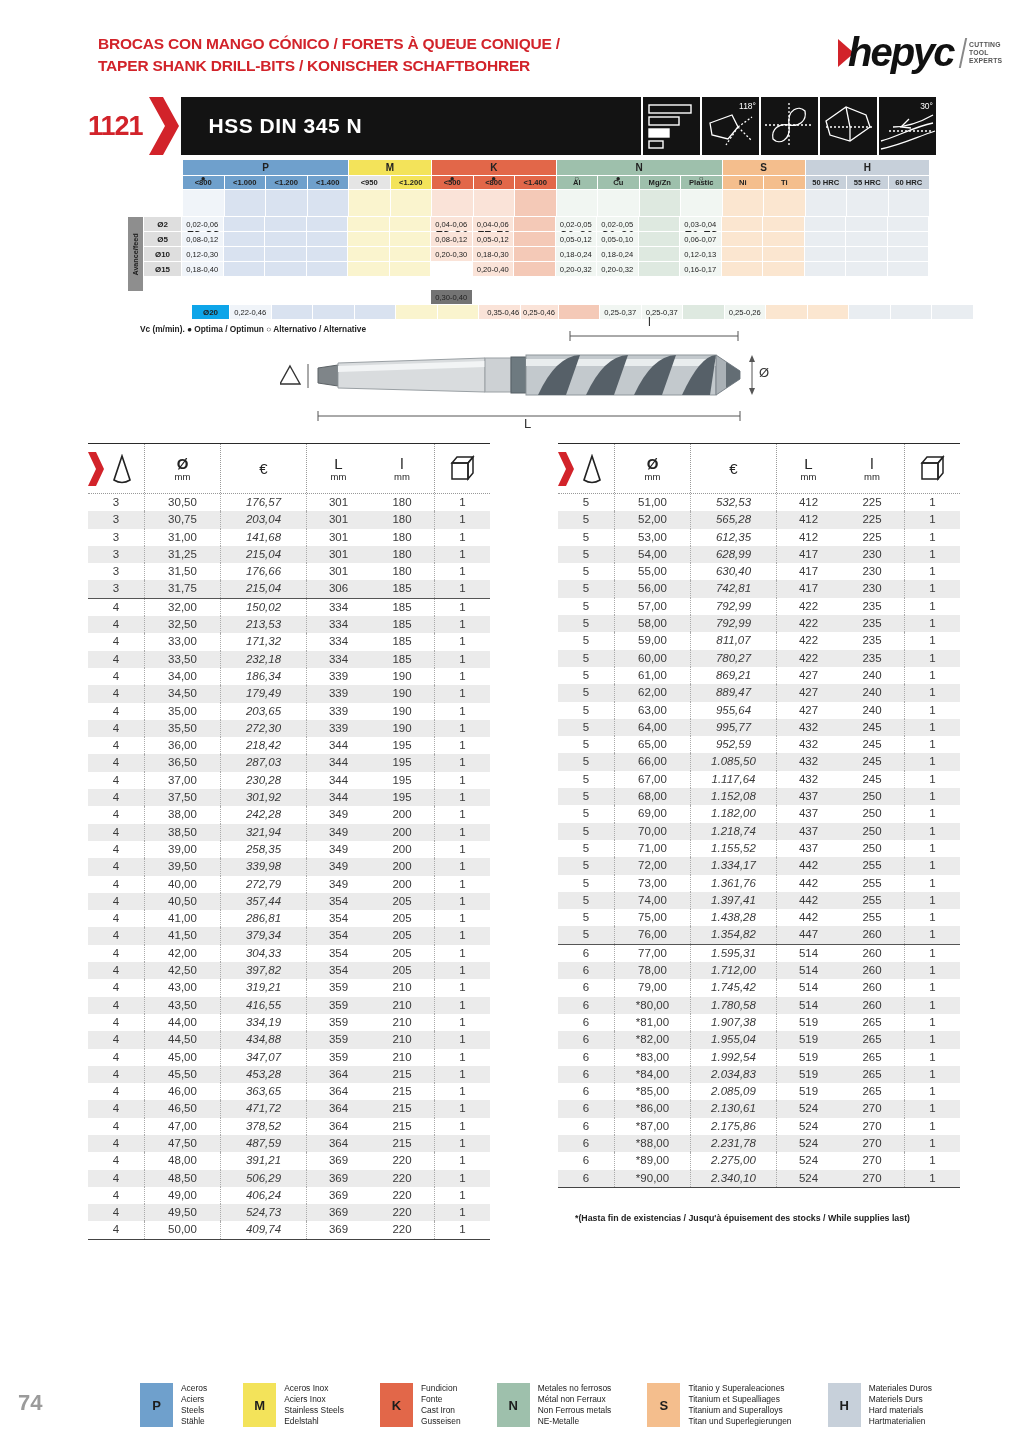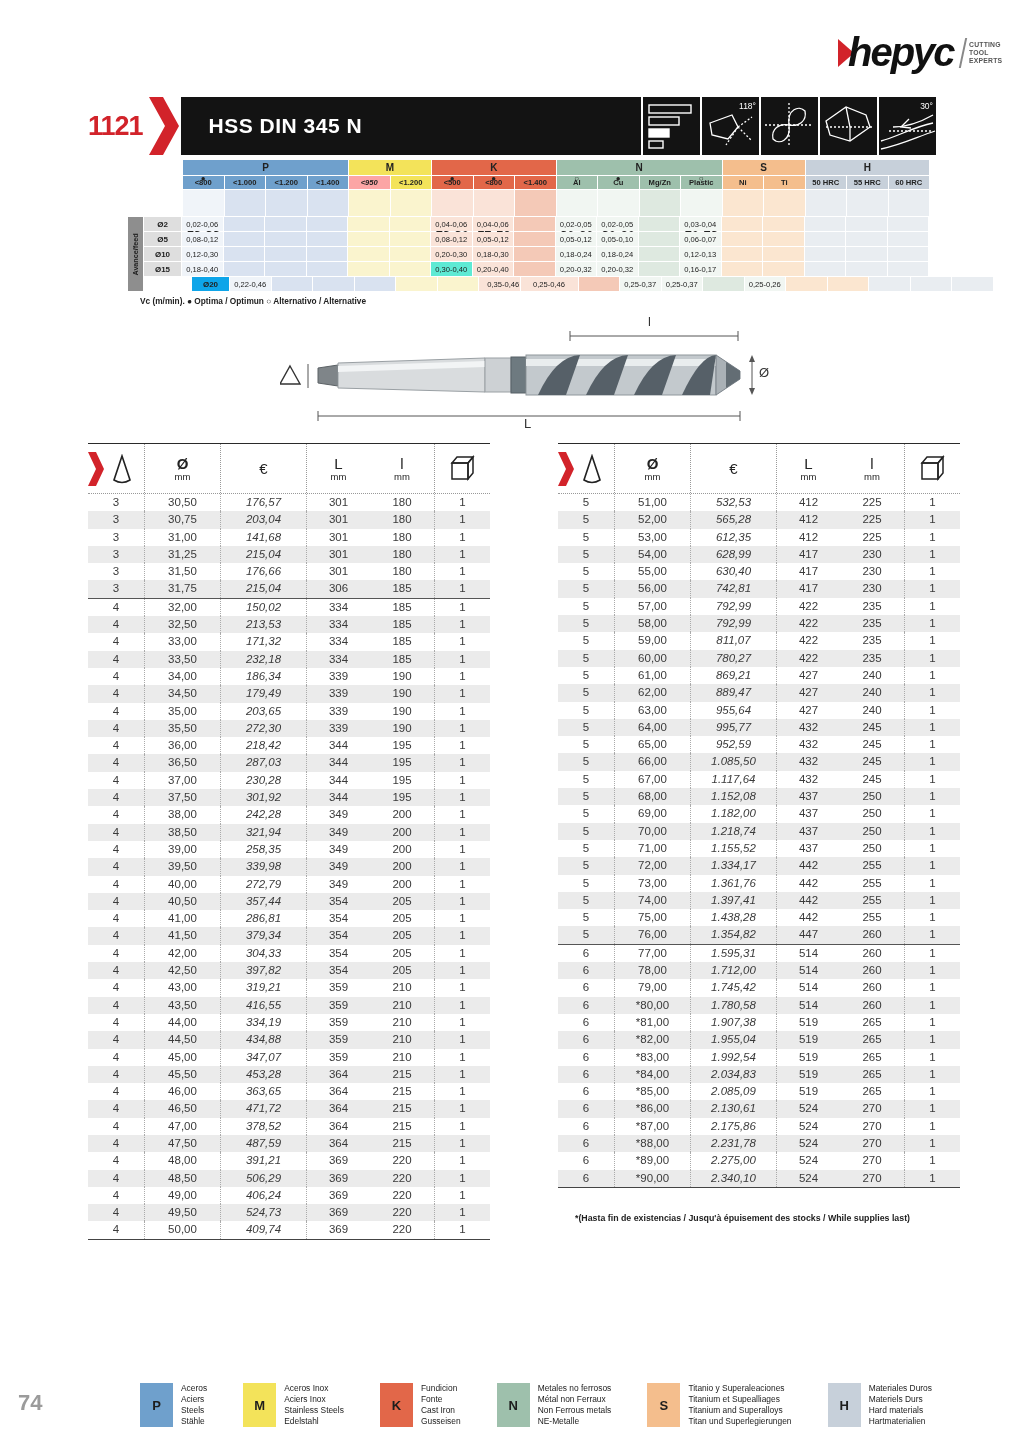--- a/index.html
+++ b/index.html
@@ -79,20 +79,24 @@
   .leg-item{display:flex;gap:8px;}
   .leg-sq{width:33px;height:44px;display:flex;align-items:center;justify-content:center;font-size:13px;font-weight:bold;color:#1d1d1d;}
   .leg-txt{font-size:8.4px;line-height:11px;color:#222;}
   .pageno{position:absolute;left:18px;top:1390px;font-size:22px;font-weight:bold;color:#9b9b9b;}
 </style>
 </head>
 <body>
 
 <div class="page">
 
+  <div class="titles">
+    <div>BROCAS CON MANGO CÓNICO / FORETS À QUEUE CONIQUE /</div>
+    <div>TAPER SHANK DRILL-BITS / KONISCHER SCHAFTBOHRER</div>
+  </div>
 
   <div class="logo">
     <span class="logo-chev"></span>
     <span class="logo-text">hepyc</span>
     <span class="logo-sep"></span>
     <span class="logo-tag">
       <span>CUTTING</span><br>
       <span>TOOL</span><br>
       <span>EXPERTS</span>
     </span>
@@ -166,21 +170,21 @@
           <div class="sp-cell sp-group" style="width: 165px; height: 15px; background: rgb(158, 192, 172);">N</div>
           <div class="sp-cell sp-group" style="width: 82px; height: 15px; background: rgb(244, 190, 141);">S</div>
           <div class="sp-cell sp-group" style="width: 123.5px; height: 15px; background: rgb(199, 208, 218);">H</div>
         </div>
         <div class="sp-row">
           <div class="sp-spacer" style="width: 55px;"></div>
           <div class="sp-cell sp-sub" style="width: 40.5px; height: 13px; background: rgb(111, 160, 204);">&lt;800</div>
           <div class="sp-cell sp-sub" style="width: 40.5px; height: 13px; background: rgb(111, 160, 204);">&lt;1.000</div>
           <div class="sp-cell sp-sub" style="width: 40.5px; height: 13px; background: rgb(111, 160, 204);">&lt;1.200</div>
           <div class="sp-cell sp-sub" style="width: 40.5px; height: 13px; background: rgb(111, 160, 204);">&lt;1.400</div>
-          <div class="sp-cell sp-sub" style="width: 40.5px; height: 13px; background: #fca5a5; font-style: italic;">&lt;950</div>
+          <div class="sp-cell sp-sub" style="width: 40.5px; height: 13px; background: #e5e5e5;">&lt;950</div>
           <div class="sp-cell sp-sub" style="width: 40.5px; height: 13px; background: rgb(243, 227, 90);">&lt;1.200</div>
           <div class="sp-cell sp-sub" style="width: 40.5px; height: 13px; background: rgb(226, 103, 73);">&lt;500</div>
           <div class="sp-cell sp-sub" style="width: 40.5px; height: 13px; background: rgb(226, 103, 73);">&lt;800</div>
           <div class="sp-cell sp-sub" style="width: 40.5px; height: 13px; background: rgb(226, 103, 73);">&lt;1.400</div>
           <div class="sp-cell sp-sub" style="width: 40.5px; height: 13px; background: rgb(158, 192, 172);">Al</div>
           <div class="sp-cell sp-sub" style="width: 40.5px; height: 13px; background: rgb(158, 192, 172);">Cu</div>
           <div class="sp-cell sp-sub" style="width: 40.5px; height: 13px; background: rgb(158, 192, 172);">Mg/Zn</div>
           <div class="sp-cell sp-sub" style="width: 40.5px; height: 13px; background: rgb(158, 192, 172);">Plastic</div>
           <div class="sp-cell sp-sub" style="width: 40.5px; height: 13px; background: rgb(244, 190, 141);">Ni</div>
           <div class="sp-cell sp-sub" style="width: 40.5px; height: 13px; background: rgb(244, 190, 141);">Ti</div>
@@ -295,21 +299,21 @@
         </div>
         <div class="sp-row">
           <div class="sp-spacer" style="width: 16px;"></div>
           <div class="sp-cell sp-lbl" style="width: 37px; height: 14px; background: rgb(222, 222, 222);">Ø15</div>
           <div class="sp-cell " style="width: 40.5px; height: 14px; background: rgb(240, 244, 249);">0,18-0,40</div>
           <div class="sp-cell " style="width: 40.5px; height: 14px; background: rgb(217, 226, 240);"></div>
           <div class="sp-cell " style="width: 40.5px; height: 14px; background: rgb(217, 226, 240);"></div>
           <div class="sp-cell " style="width: 40.5px; height: 14px; background: rgb(217, 226, 240);"></div>
           <div class="sp-cell " style="width: 40.5px; height: 14px; background: rgb(250, 244, 206);"></div>
           <div class="sp-cell " style="width: 40.5px; height: 14px; background: rgb(250, 244, 206);"></div>
-          <div class="sp-cell " style="width: 40.5px; height: 14px; background: #5eead4;">0,30-0,40</div>
+          <div class="sp-cell " style="width: 40.5px; height: 14px; background: #737373; margin-top: 28px;">0,30-0,40</div>
           <div class="sp-cell " style="width: 40.5px; height: 14px; background: rgb(250, 227, 216);">0,20-0,40</div>
           <div class="sp-cell " style="width: 40.5px; height: 14px; background: rgb(244, 201, 183);"></div>
           <div class="sp-cell " style="width: 40.5px; height: 14px; background: rgb(241, 246, 242);">0,20-0,32</div>
           <div class="sp-cell " style="width: 40.5px; height: 14px; background: rgb(241, 246, 242);">0,20-0,32</div>
           <div class="sp-cell " style="width: 40.5px; height: 14px; background: rgb(222, 233, 224);"></div>
           <div class="sp-cell " style="width: 40.5px; height: 14px; background: rgb(241, 246, 242);">0,16-0,17</div>
           <div class="sp-cell " style="width: 40.5px; height: 14px; background: rgb(251, 230, 208);"></div>
           <div class="sp-cell " style="width: 40.5px; height: 14px; background: rgb(251, 230, 208);"></div>
           <div class="sp-cell " style="width: 40.5px; height: 14px; background: rgb(233, 237, 241);"></div>
           <div class="sp-cell " style="width: 40.5px; height: 14px; background: rgb(233, 237, 241);"></div>
@@ -318,21 +322,21 @@
         <div class="sp-row">
           <div class="sp-spacer" style="width: 16px;"></div>
           <div class="sp-cell sp-lbl" style="width: 37px; height: 14px; background: #0ea5e9; margin-left: 48px;">Ø20</div>
           <div class="sp-cell " style="width: 40.5px; height: 14px; background: rgb(240, 244, 249);">0,22-0,46</div>
           <div class="sp-cell " style="width: 40.5px; height: 14px; background: rgb(217, 226, 240);"></div>
           <div class="sp-cell " style="width: 40.5px; height: 14px; background: rgb(217, 226, 240);"></div>
           <div class="sp-cell " style="width: 40.5px; height: 14px; background: rgb(217, 226, 240);"></div>
           <div class="sp-cell " style="width: 40.5px; height: 14px; background: rgb(250, 244, 206);"></div>
           <div class="sp-cell " style="width: 40.5px; height: 14px; background: rgb(250, 244, 206);"></div>
           <div class="sp-cell " style="width: 40.5px; height: 14px; background: rgb(250, 227, 216); padding-left: 8px;">0,35-0,46</div>
-          <div class="sp-cell " style="width: 57px; height: 14px; background: rgb(250, 227, 216);">0,25-0,46</div>
+          <div class="sp-cell " style="width: 37px; height: 14px; background: rgb(250, 227, 216);">0,25-0,46</div>
           <div class="sp-cell " style="width: 40.5px; height: 14px; background: rgb(244, 201, 183);"></div>
           <div class="sp-cell " style="width: 40.5px; height: 14px; background: rgb(241, 246, 242);">0,25-0,37</div>
           <div class="sp-cell " style="width: 40.5px; height: 14px; background: rgb(241, 246, 242);">0,25-0,37</div>
           <div class="sp-cell " style="width: 40.5px; height: 14px; background: rgb(222, 233, 224);"></div>
           <div class="sp-cell " style="width: 40.5px; height: 14px; background: rgb(241, 246, 242);">0,25-0,26</div>
           <div class="sp-cell " style="width: 40.5px; height: 14px; background: rgb(251, 230, 208);"></div>
           <div class="sp-cell " style="width: 40.5px; height: 14px; background: rgb(251, 230, 208);"></div>
           <div class="sp-cell " style="width: 40.5px; height: 14px; background: rgb(233, 237, 241);"></div>
           <div class="sp-cell " style="width: 40.5px; height: 14px; background: rgb(233, 237, 241);"></div>
           <div class="sp-cell " style="width: 40.5px; height: 14px; background: rgb(233, 237, 241);"></div>

